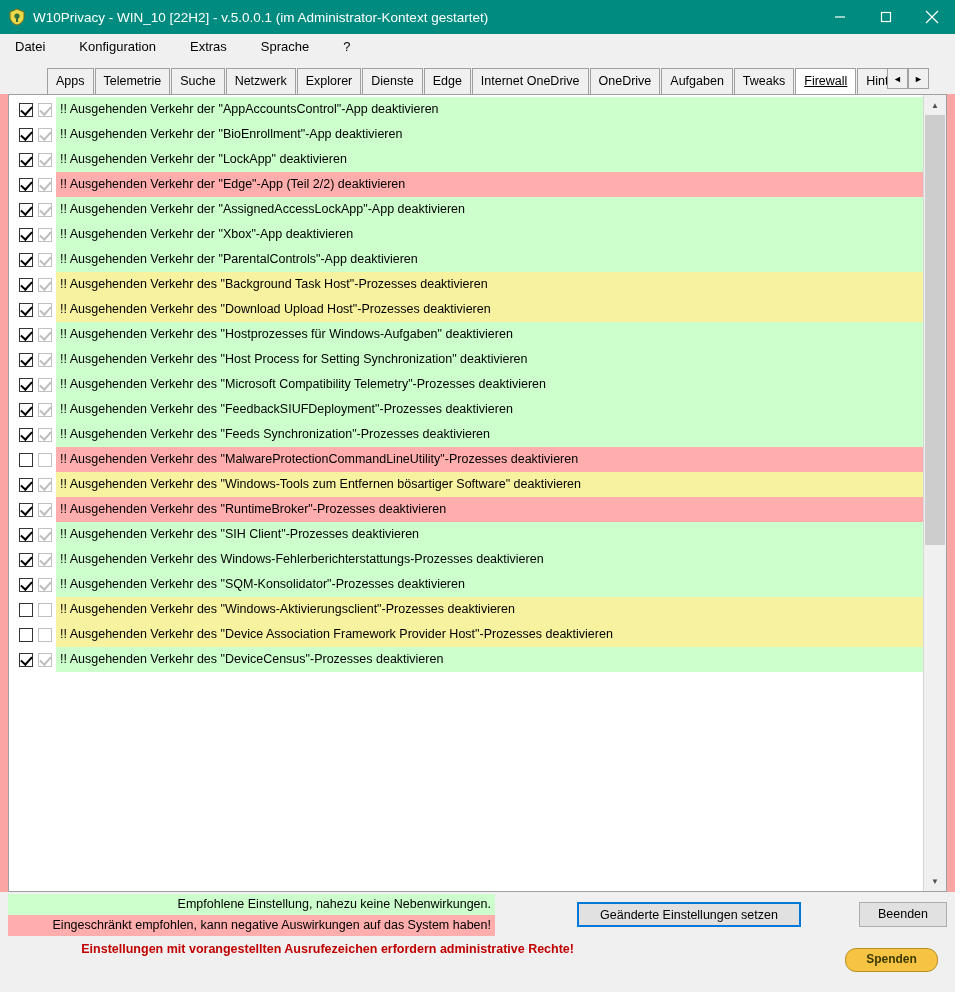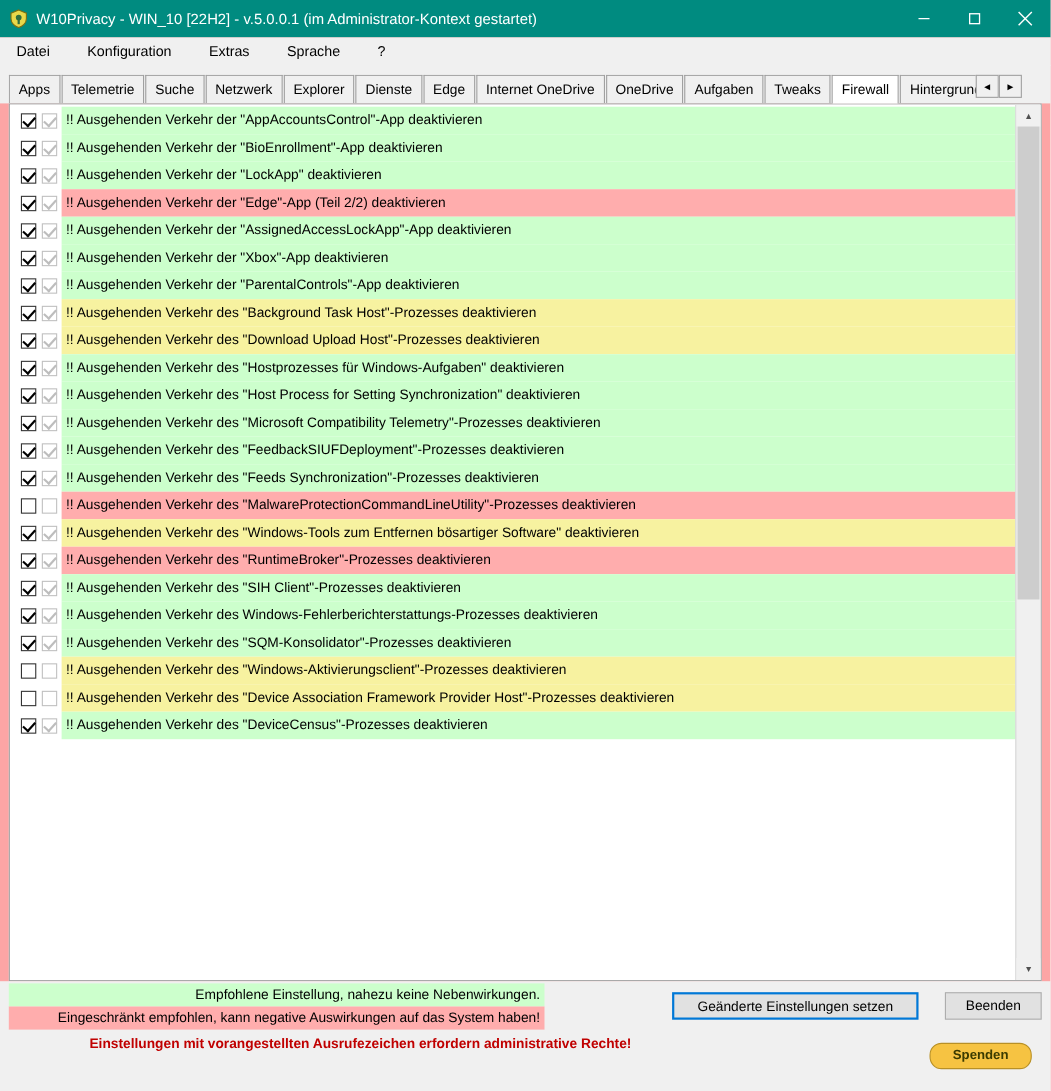--- a/index.html
+++ b/index.html
@@ -85,20 +85,21 @@
     padding: 8px 0 0 8px;
     height: 26px;
     box-sizing: content-box;
   }
   .tabstrip {
     display: flex;
     align-items: flex-start;
     height: 26px;
     overflow: hidden;
     width: 880px;
+    margin-left: 39px;
   }
   .tab {
     border: 1px solid #a0a0a0;
     border-bottom: none;
     background: #f0f0f0;
     padding: 4px 8px 5px 8px;
     margin-right: 1px;
     font-size: 12.5px;
     white-space: nowrap;
     height: 16px;
@@ -106,20 +107,21 @@
     box-sizing: content-box;
     color: #000;
   }
   .tab.active {
     background: #ffffff;
     height: 18px;
     margin-bottom: -1px;
     position: relative;
     z-index: 3;
     padding-top: 4px;
+    text-decoration: underline;
   }
   .tab-scroll {
     position: absolute;
     right: 26px;
     top: 8px;
     display: flex;
     height: 19px;
   }
   .tab-scroll div {
     width: 19px;
@@ -274,21 +276,21 @@
     position: absolute;
     background: #e1e1e1;
     border: 1px solid #adadad;
     font-size: 12.5px;
     font-family: "Liberation Sans", sans-serif;
     text-align: center;
     color: #000;
     box-sizing: border-box;
   }
   #apply-btn {
-    left: 611px;
+    left: 577px;
     top: 10px;
     width: 224px;
     height: 25px;
     line-height: 23px;
     border: 2px solid #0078d7;
   }
   #close-btn {
     left: 859px;
     top: 10px;
     width: 88px;

